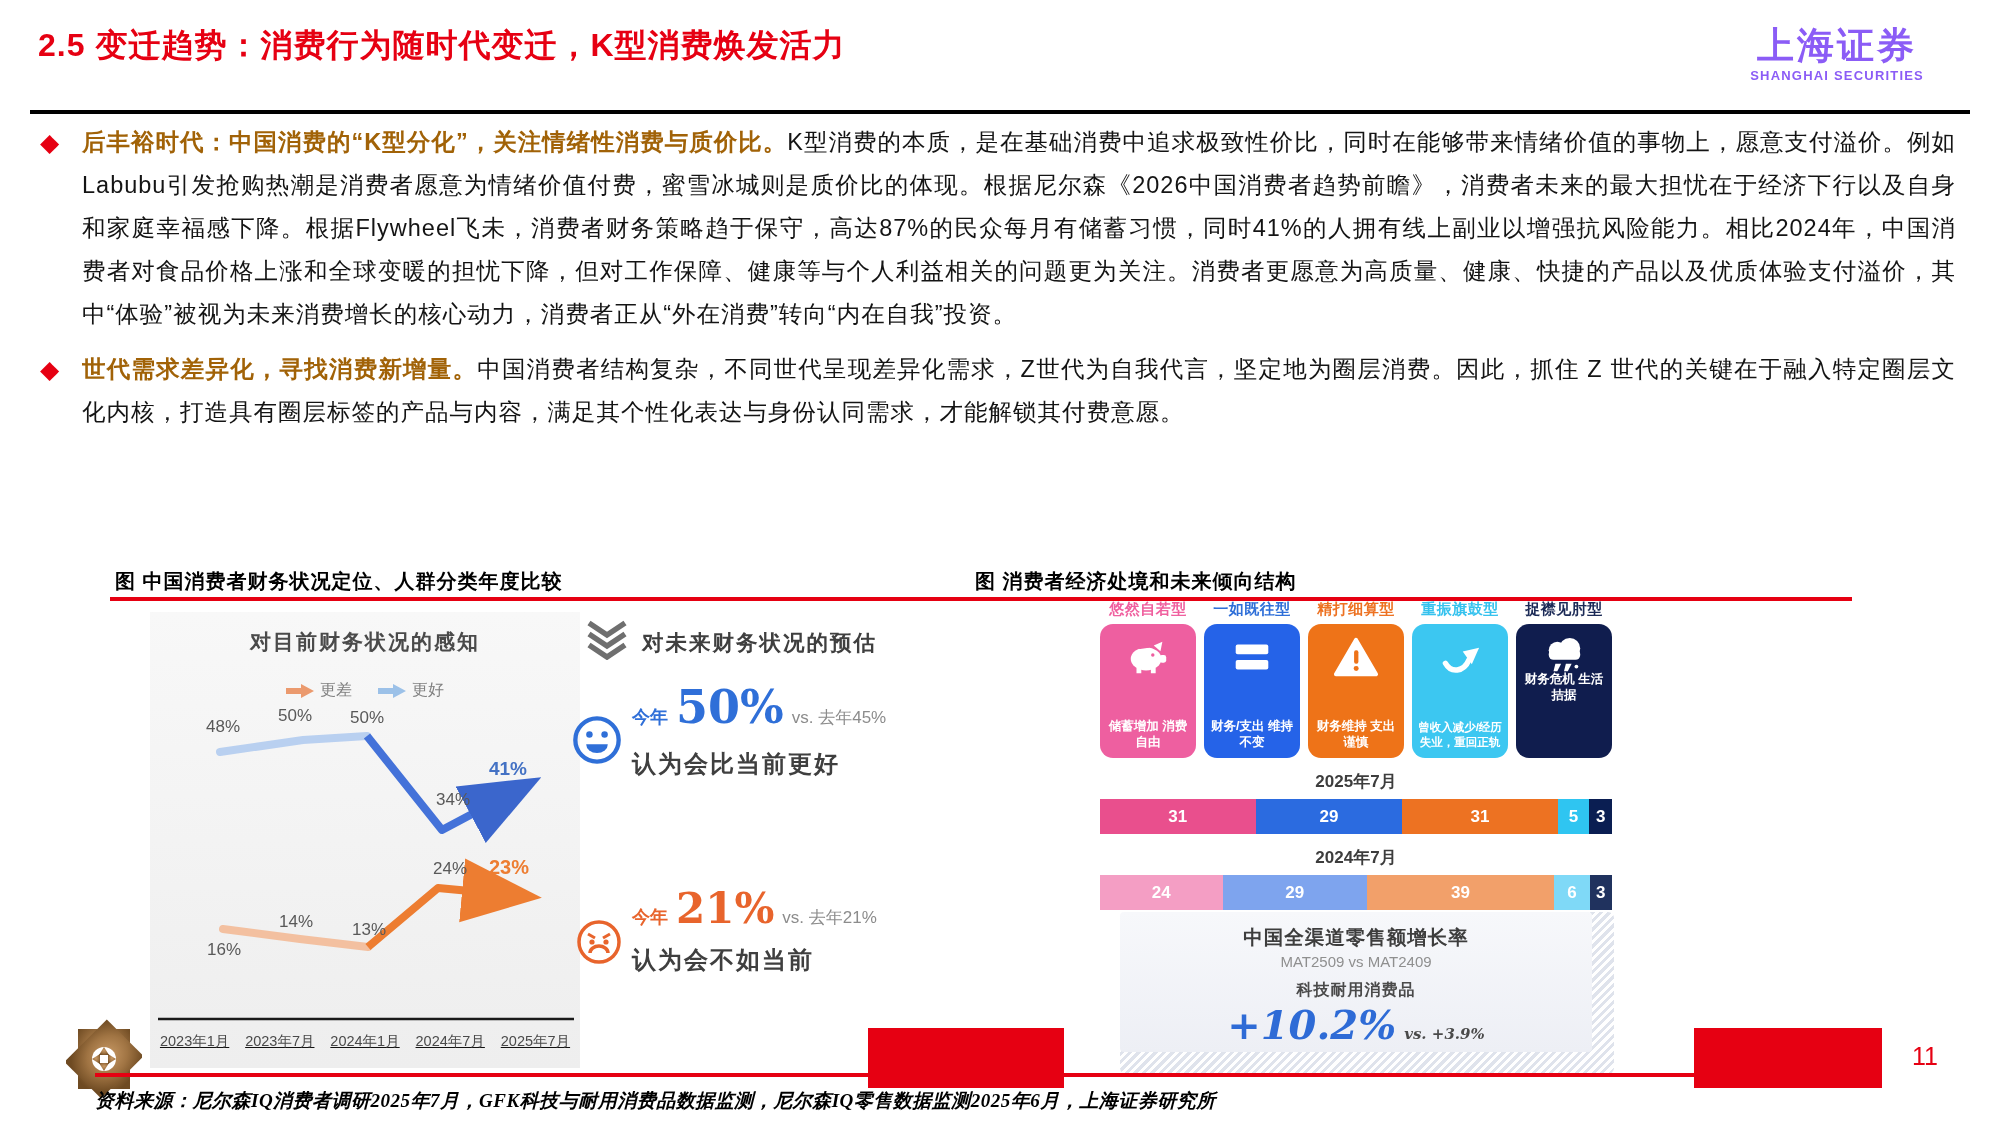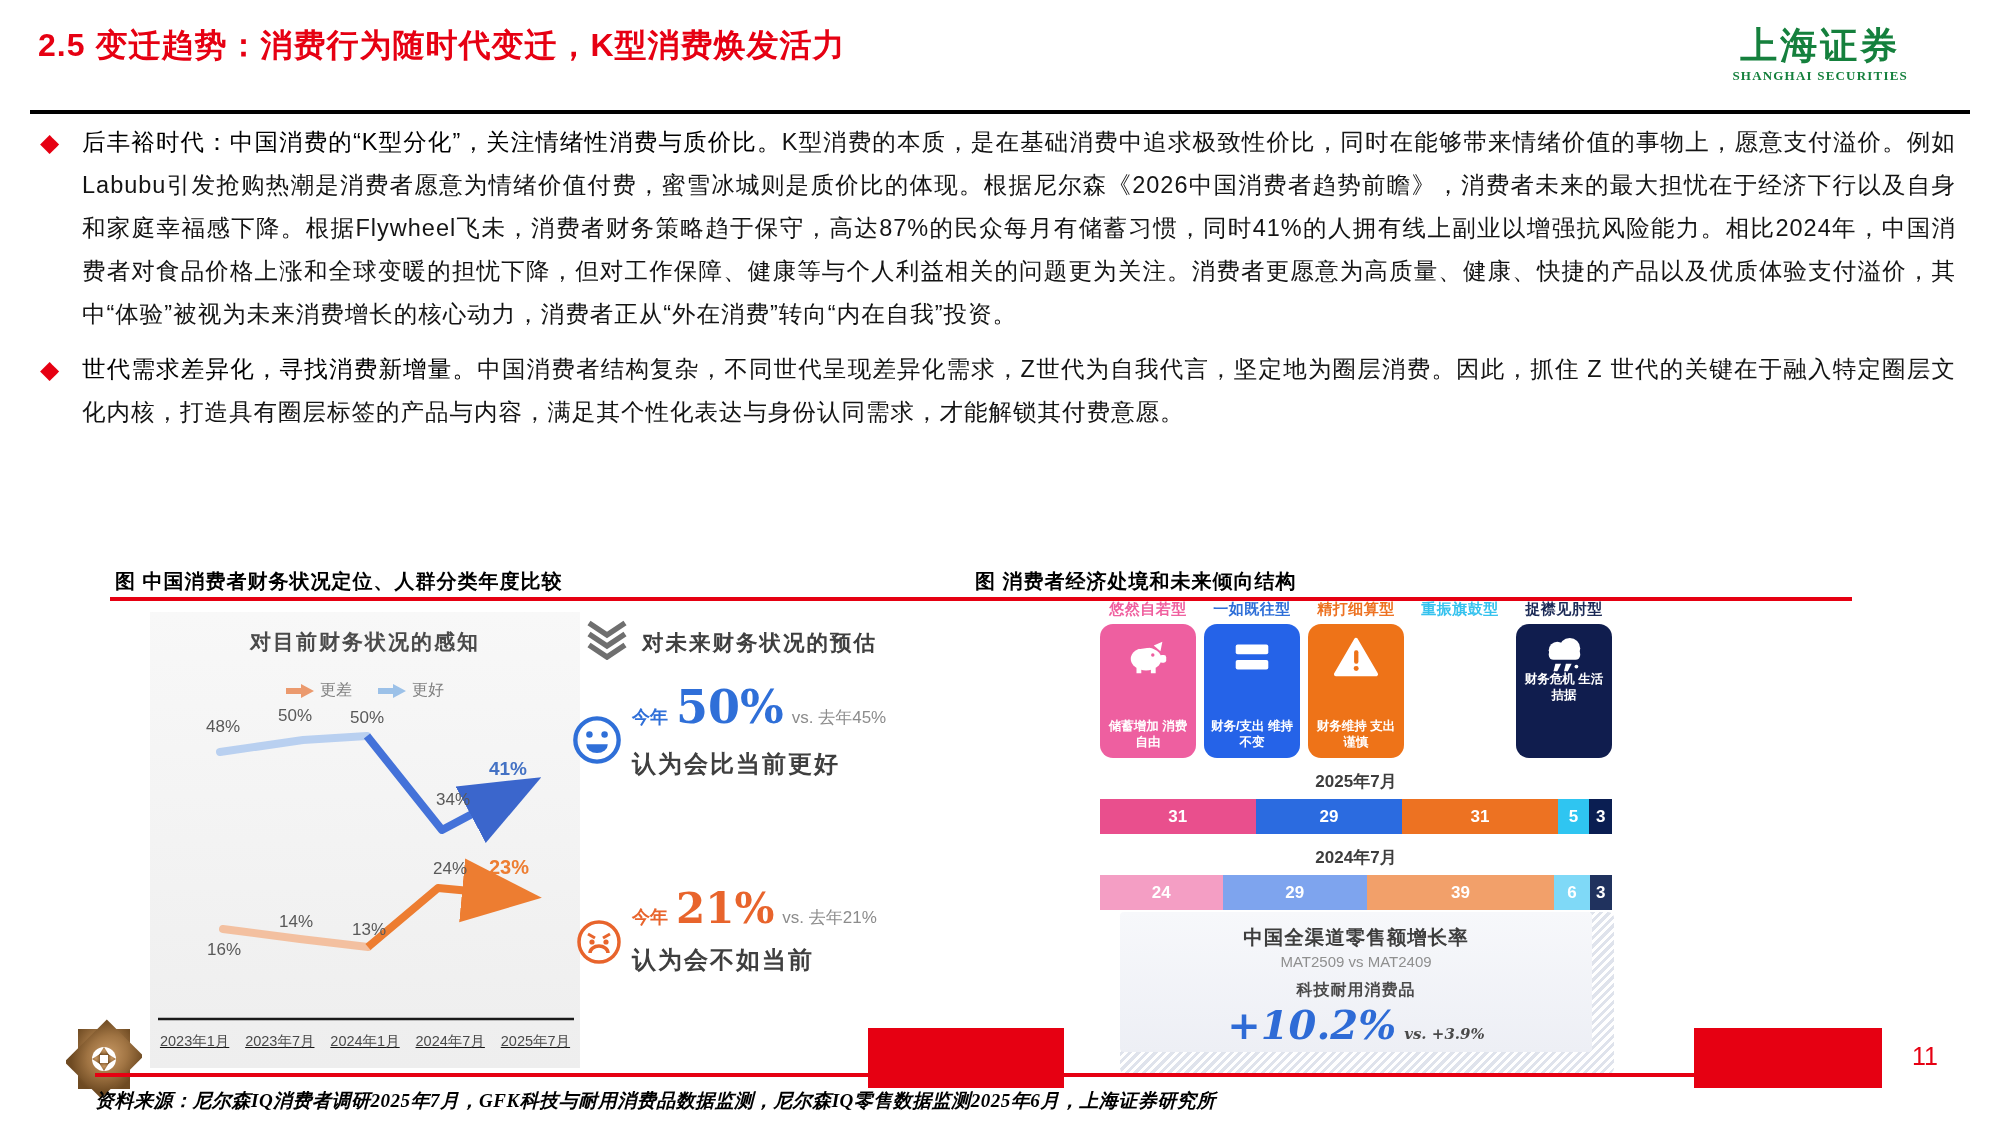--- a/index.html
+++ b/index.html
@@ -2,31 +2,31 @@
 <html><head>
 <meta charset="utf-8">
 <style>
   html,body{margin:0;padding:0;background:#fff;}
   #slide{position:relative;width:2000px;height:1125px;background:#fff;overflow:hidden;
          font-family:"Liberation Sans",sans-serif;color:#111;}
   .abs{position:absolute;}
 
   
   #page-title{left:38px;top:24px;font-size:32px;font-weight:bold;color:#e60012;letter-spacing:1px;}
-  #logo{right:92px;top:26px;text-align:center;color:#15803d;line-height:1.1;font-family:Liberation Serif, serif;}
+  #logo{right:76px;top:26px;text-align:center;color:#8b5cf6;line-height:1.1;}
   #logo .cn{font-size:37px;font-weight:bold;letter-spacing:3px;}
   #logo .en{font-size:13px;font-weight:bold;letter-spacing:1.2px;margin-top:2px;}
   #header-rule{left:30px;top:110px;width:1940px;height:4px;background:#000;}
 
   
   #bullets{left:40px;top:121px;width:1916px;}
   .bullet{display:flex;align-items:flex-start;margin-bottom:12px;}
   .bullet .diamond{flex:0 0 42px;color:#e60012;font-size:25px;line-height:43px;}
   .bullet p{margin:0;text-align:justify;font-size:23.5px;line-height:43px;letter-spacing:1px;color:#141414;}
-  .bullet .lead{color:#000000;font-weight:normal;}
+  .bullet .lead{color:#a16207;font-weight:bold;}
 
   
   .fig-caption{top:568px;font-size:20px;font-weight:bold;color:#000;letter-spacing:1px;}
   #caption-rule{left:110px;top:597px;width:1742px;height:4px;background:#e60012;}
 
   
   #left-panel{left:150px;top:612px;width:430px;height:456px;
               background:linear-gradient(180deg,#f8f8f8,#eeeeee);}
   #left-panel-title{left:0;right:0;top:16px;text-align:center;font-size:21px;font-weight:bold;color:#4a4a4a;letter-spacing:2px;}
   #left-legend{left:0;right:0;top:68px;display:flex;justify-content:center;gap:26px;align-items:center;}
@@ -239,20 +239,27 @@
             <polygon points="24,3 45,39 3,39" fill="#fff" stroke="#fff" stroke-width="4" stroke-linejoin="round"></polygon>
             <rect x="22" y="14" width="4.5" height="14" rx="2" fill="#ee7318"></rect>
             <circle cx="24.2" cy="33" r="2.6" fill="#ee7318"></circle>
           </svg>
           <div class="type-label">财务维持 支出谨慎</div>
         </div>
       </div>
 
       <div class="type-col">
         <div class="type-header" style="color: rgb(53, 194, 238);">重振旗鼓型</div>
+        <div class="type-card" style="background: rgb(60, 199, 241);">
+          <svg width="46" height="40" viewBox="0 0 48 44">
+            <path d="M8,30 C14,41 28,40 34,26" fill="none" stroke="#fff" stroke-width="6" stroke-linecap="round"></path>
+            <polygon points="27,17 45,13 37,31" fill="#fff"></polygon>
+          </svg>
+          <div class="type-label" style="font-size:11.5px;">曾收入减少/经历失业，重回正轨</div>
+        </div>
       </div>
 
       <div class="type-col">
         <div class="type-header" style="color: rgb(27, 42, 86);">捉襟见肘型</div>
         <div class="type-card" style="background: rgb(16, 29, 78); justify-content: center;">
           <svg width="46" height="42" viewBox="0 0 48 44">
             <circle cx="17" cy="15" r="9" fill="#fff"></circle>
               <circle cx="30" cy="13" r="11" fill="#fff"></circle>
             <rect x="8" y="14" width="33" height="11" rx="5" fill="#fff"></rect>
             <polygon points="15,29 21,29 17,37 13,37" fill="#fff"></polygon>

